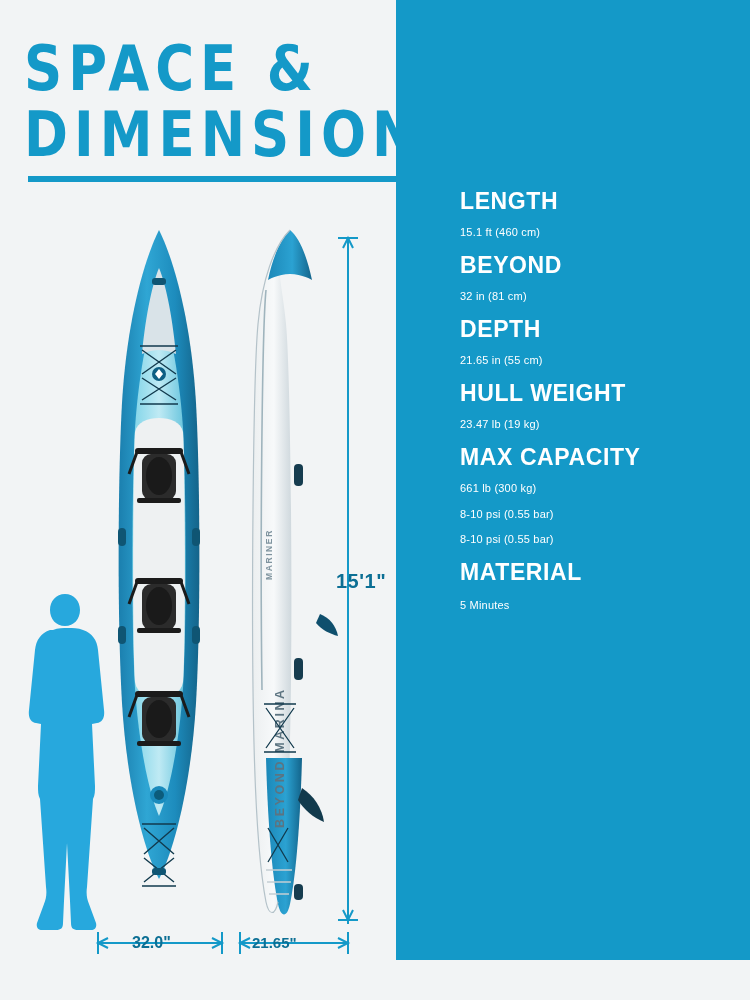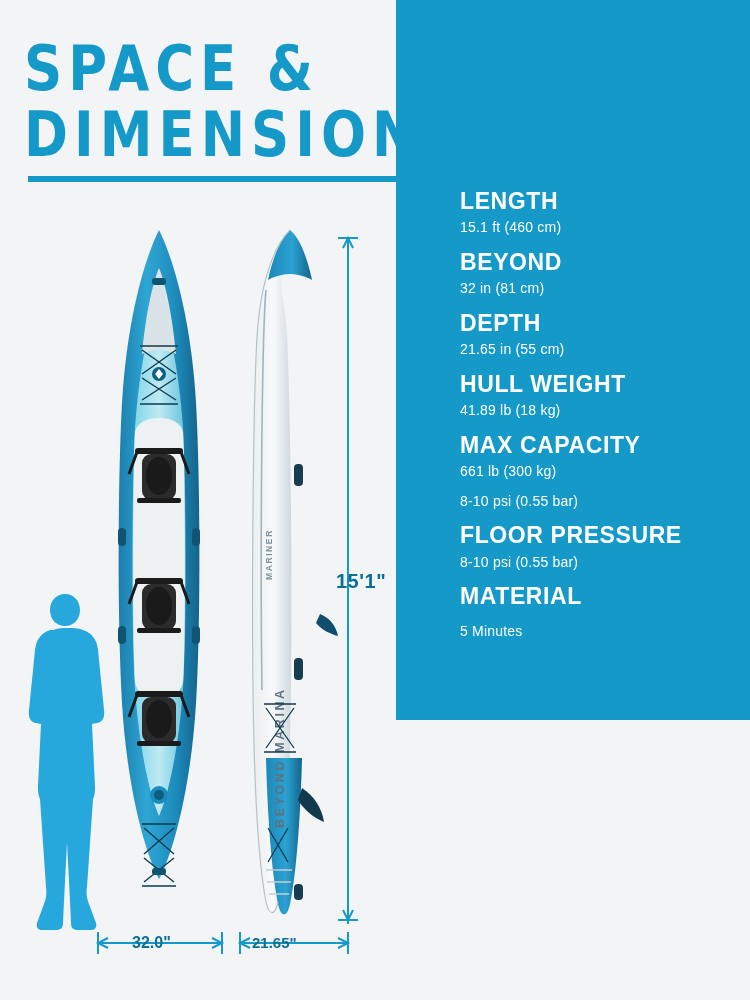--- a/index.html
+++ b/index.html
@@ -19,43 +19,43 @@
     height: 1000px;
     background: #f2f4f5;
     overflow: hidden;
   }
   
   #spec-panel {
     position: absolute;
     top: 0;
     right: 0;
     width: 354px;
-    height: 720px;
+    height: 960px;
     background: #1499c8;
     box-sizing: border-box;
     padding: 188px 0 0 0;
   }
   .spec-row {
     padding: 0 18px 0 64px;
     margin-bottom: 13.5px;
   }
   .spec-label {
     color: #ffffff;
     font-size: 23px;
     font-weight: bold;
     letter-spacing: 0.6px;
     line-height: 1.15;
     white-space: nowrap;
   }
   .spec-value {
     color: #ffffff;
-    font-size: 14px;
+    font-size: 11px;
     font-weight: normal;
     letter-spacing: 0.2px;
-    margin-top: 5px;
+    margin-top: 12px;
     white-space: nowrap;
   }
 
   
   #title-block {
     position: absolute;
     left: 24px;
     top: 38px;
     width: 420px;
   }
@@ -346,34 +346,33 @@
       <div class="spec-value">32 in (81 cm)</div>
     </div>
 
     <div class="spec-row">
       <div class="spec-label">DEPTH</div>
       <div class="spec-value">21.65 in (55 cm)</div>
     </div>
 
     <div class="spec-row">
       <div class="spec-label">HULL WEIGHT</div>
-      <div class="spec-value">41.89 lb (18 kg)</div>
+      <div class="spec-value">23.47 lb (19 kg)</div>
     </div>
 
     <div class="spec-row">
       <div class="spec-label">MAX CAPACITY</div>
       <div class="spec-value">661 lb (300 kg)</div>
     </div>
 
     <div class="spec-row">
       <div class="spec-value">8-10 psi (0.55 bar)</div>
     </div>
 
     <div class="spec-row">
-      <div class="spec-label">FLOOR PRESSURE</div>
       <div class="spec-value">8-10 psi (0.55 bar)</div>
     </div>
 
     <div class="spec-row">
       <div class="spec-label">MATERIAL</div>
     </div>
 
     <div class="spec-row">
       <div class="spec-value">5 Minutes</div>
     </div>

